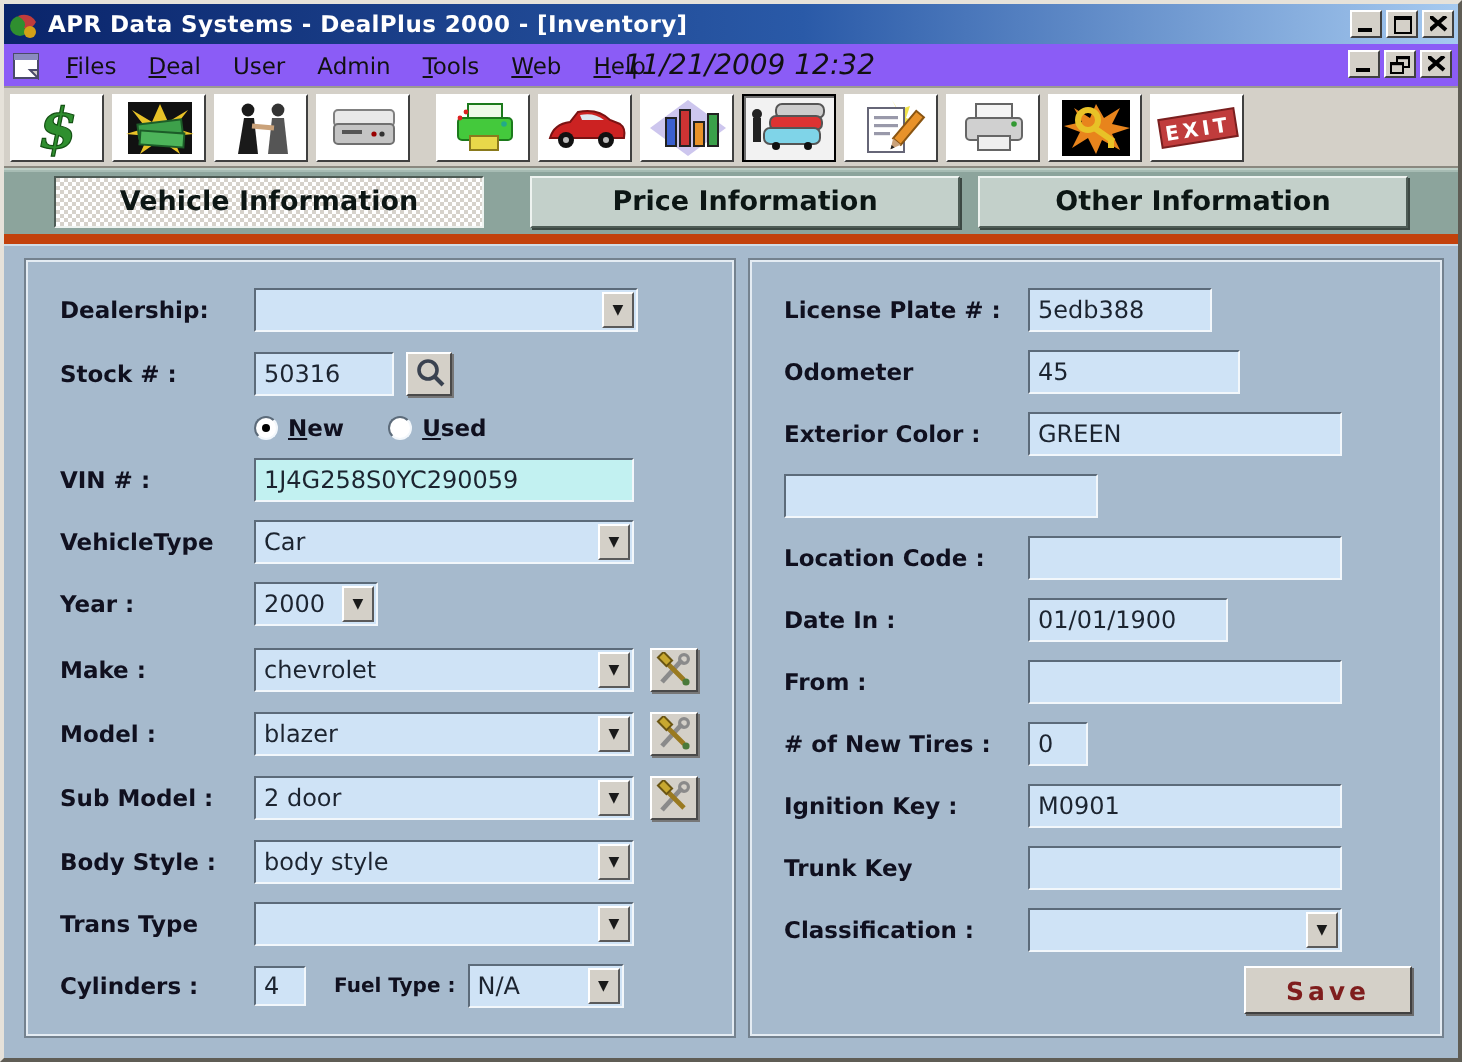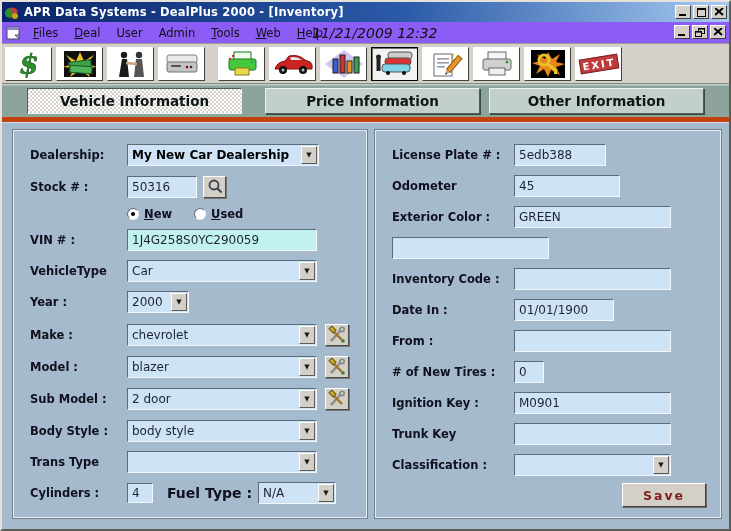--- a/index.html
+++ b/index.html
@@ -90,21 +90,21 @@
   .radio.on::after { content:""; position:absolute; left:3px; top:3px; width:4px; height:4px;
                      border-radius:50%; background:#000; }
   .radio-lbl { font-size:11.5px; font-weight:bold; color:#10101f; margin:0 22px 0 5px;
                display:inline-block; }
 
   .save-btn { position:absolute; right:14px; bottom:10px; width:84px; height:24px;
               background:#d4d0c8; border:1px solid; border-color:#fff #404040 #404040 #fff;
               box-shadow:1px 1px 0 #6b6b6b; font-size:12.5px; font-weight:bold;
               letter-spacing:2px; color:#7f1d1d; font-family:"DejaVu Sans",sans-serif; }
 
-  .inline-lbl { font-size:14px; font-weight:bold; color:#10101f; margin:0 6px 0 14px;
+  .inline-lbl { font-size:10px; font-weight:bold; color:#10101f; margin:0 6px 0 14px;
                 white-space:nowrap; }
 </style>
 </head>
 <body>
 
 <div class="window">
 
   <div class="titlebar">
     <svg width="16" height="15" viewBox="0 0 16 15">
       <circle cx="6" cy="8" r="5" fill="#2f8f2f"></circle>
@@ -286,21 +286,20 @@
   </div>
 
   <div class="main">
 
     <div class="panel left-panel">
       <div class="panel-inner">
 
         <div class="frow" style="margin-top:13px">
           <span class="lbl">Dealership:</span>
           <div class="combo w192">
-            <span class="combo-text b">My New Car Dealership</span>
             <span class="combo-arrow">▼</span>
           </div>
         </div>
 
         <div class="frow" style="margin-top:10px">
           <span class="lbl">Stock # :</span>
           <input class="tb w70" value="50316" style="">
           <button class="mini-btn" style="margin-left:6px;width:23px">
             <svg width="18" height="18" viewBox="0 0 18 18">
               <circle cx="8" cy="7" r="4.5" fill="none" stroke="#3a4250" stroke-width="1.8"></circle>
@@ -432,21 +431,21 @@
         <div class="frow">
           <span class="lbl">Exterior Color :</span>
           <input class="tb w157" value="GREEN" style="">
         </div>
 
         <div class="frow">
           <input class="tb w157" value="" style="">
         </div>
 
         <div class="frow">
-          <span class="lbl">Inventory Code :</span>
+          <span class="lbl">Location Code :</span>
           <input class="tb w157" value="" style="">
         </div>
 
         <div class="frow">
           <span class="lbl">Date In :</span>
           <input class="tb w100" value="01/01/1900" style="">
         </div>
 
         <div class="frow">
           <span class="lbl">From :</span>

